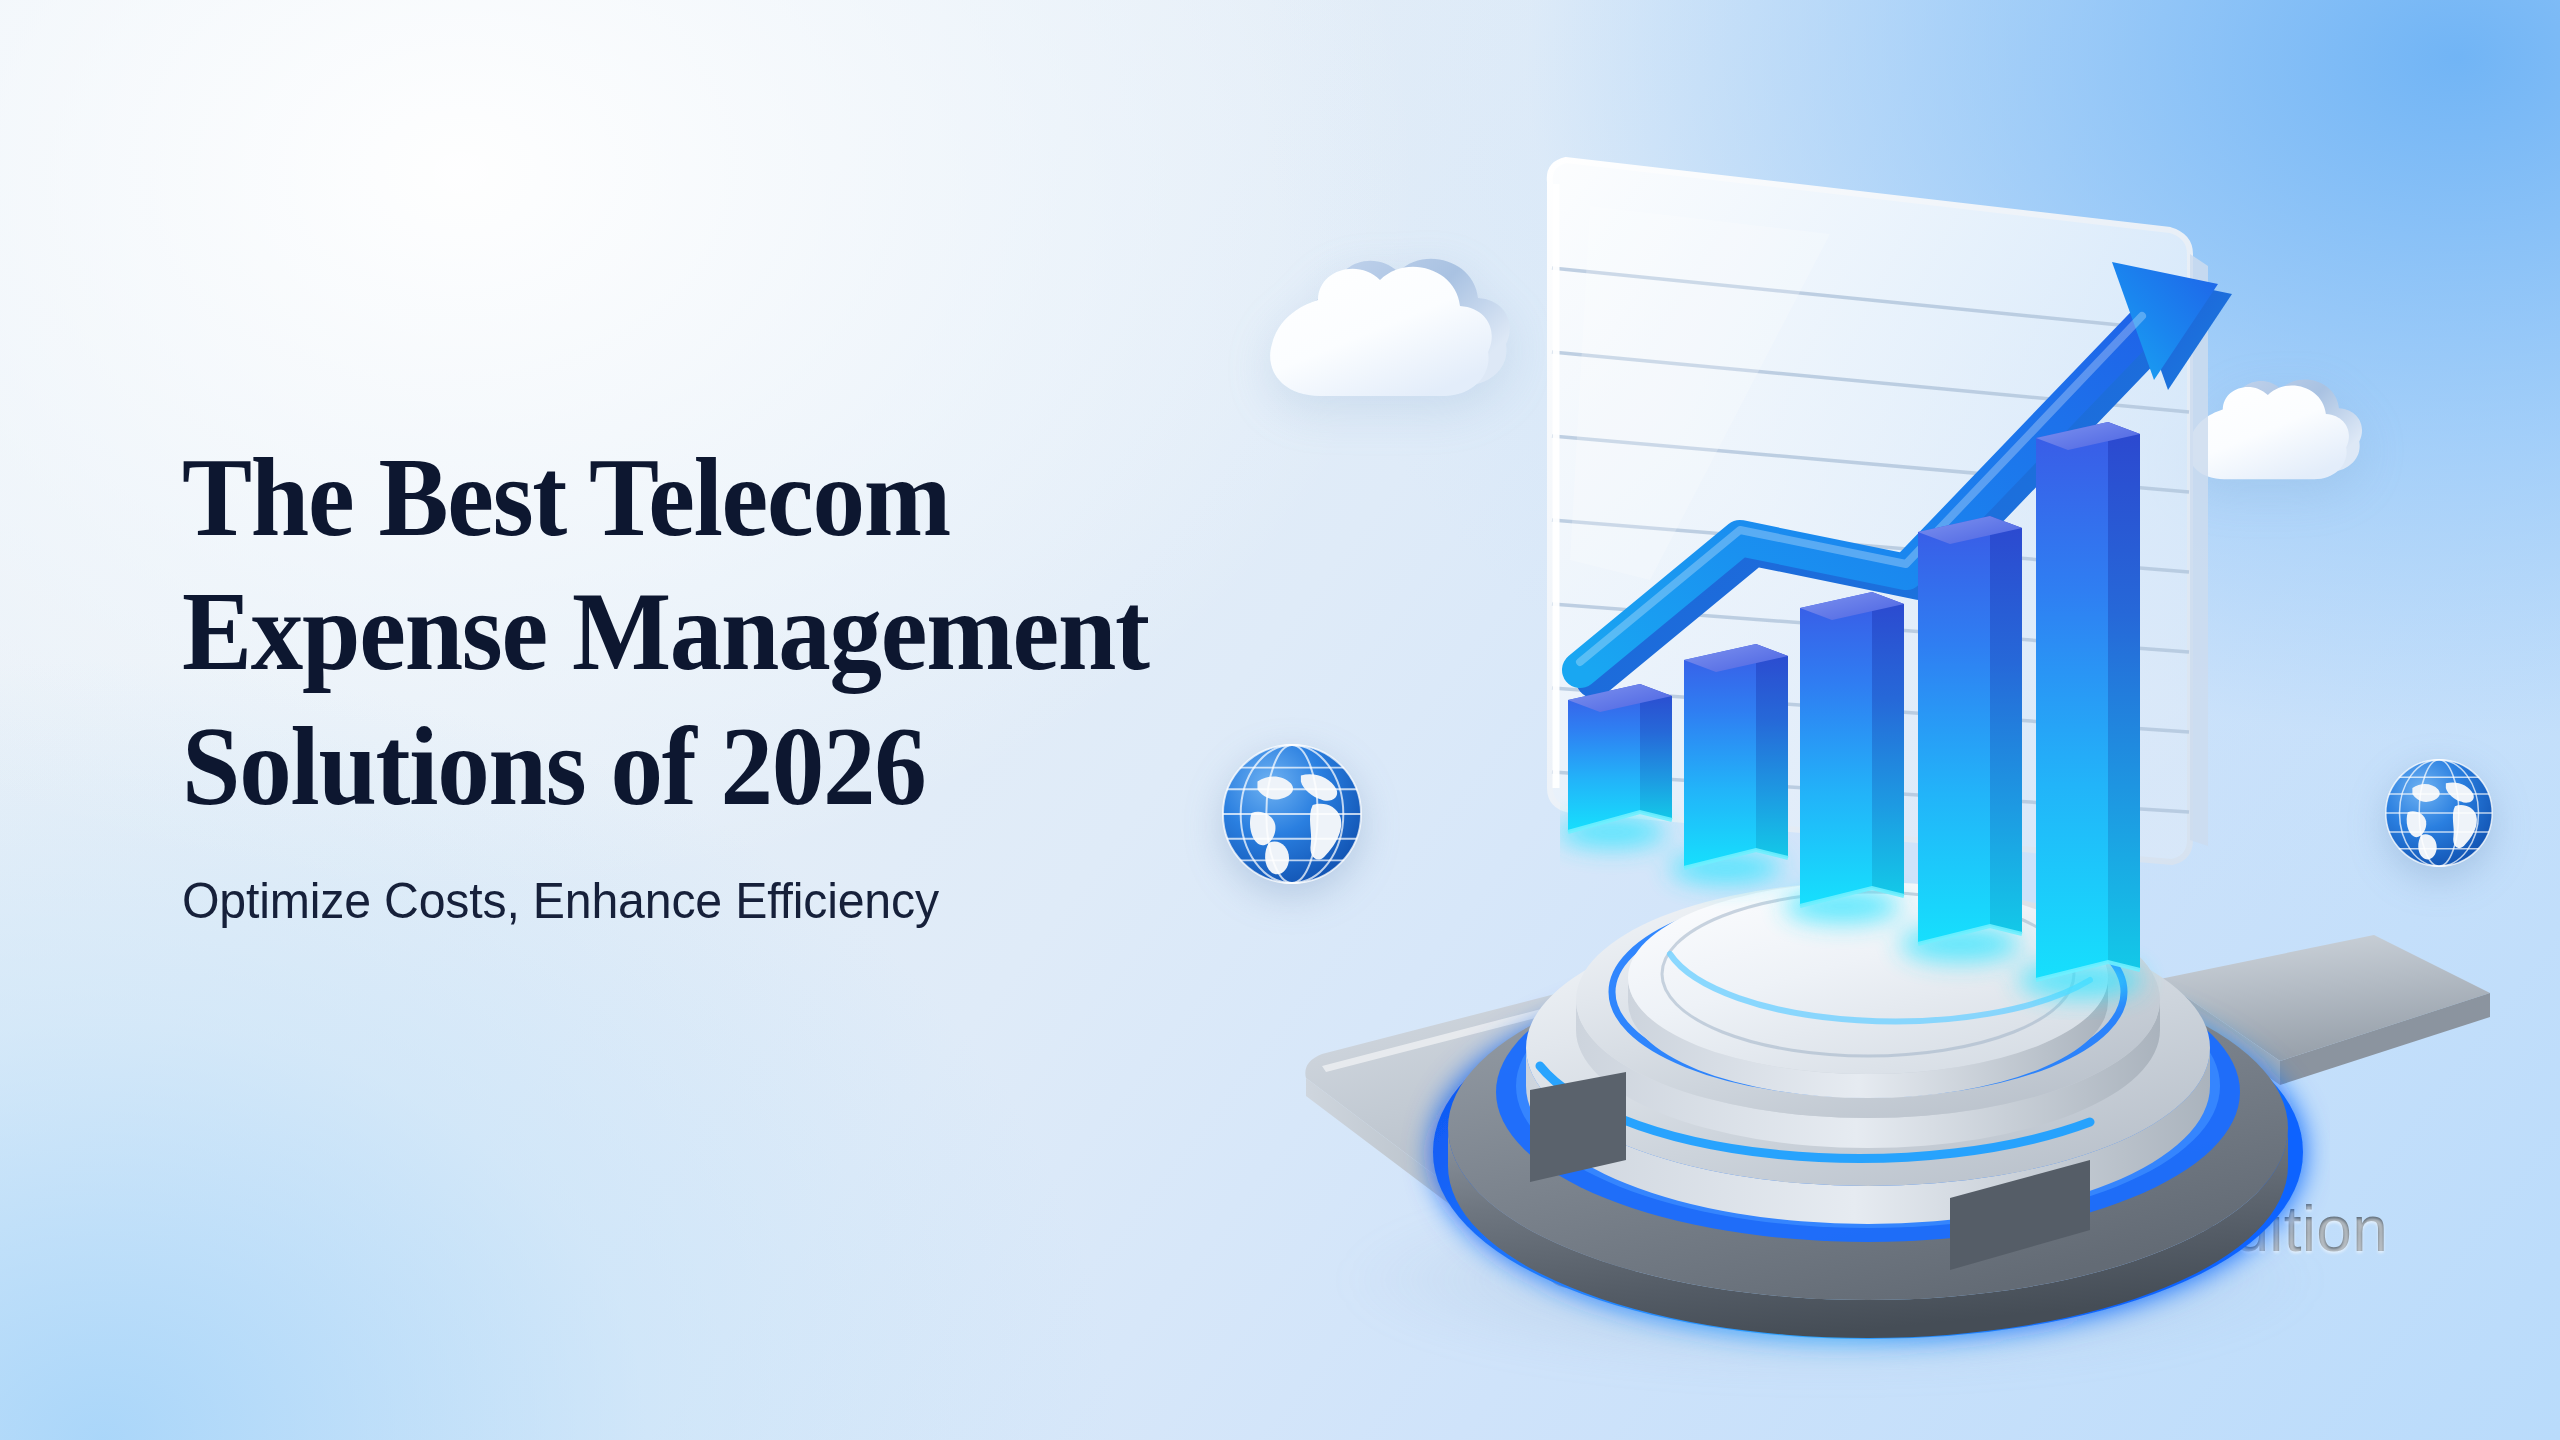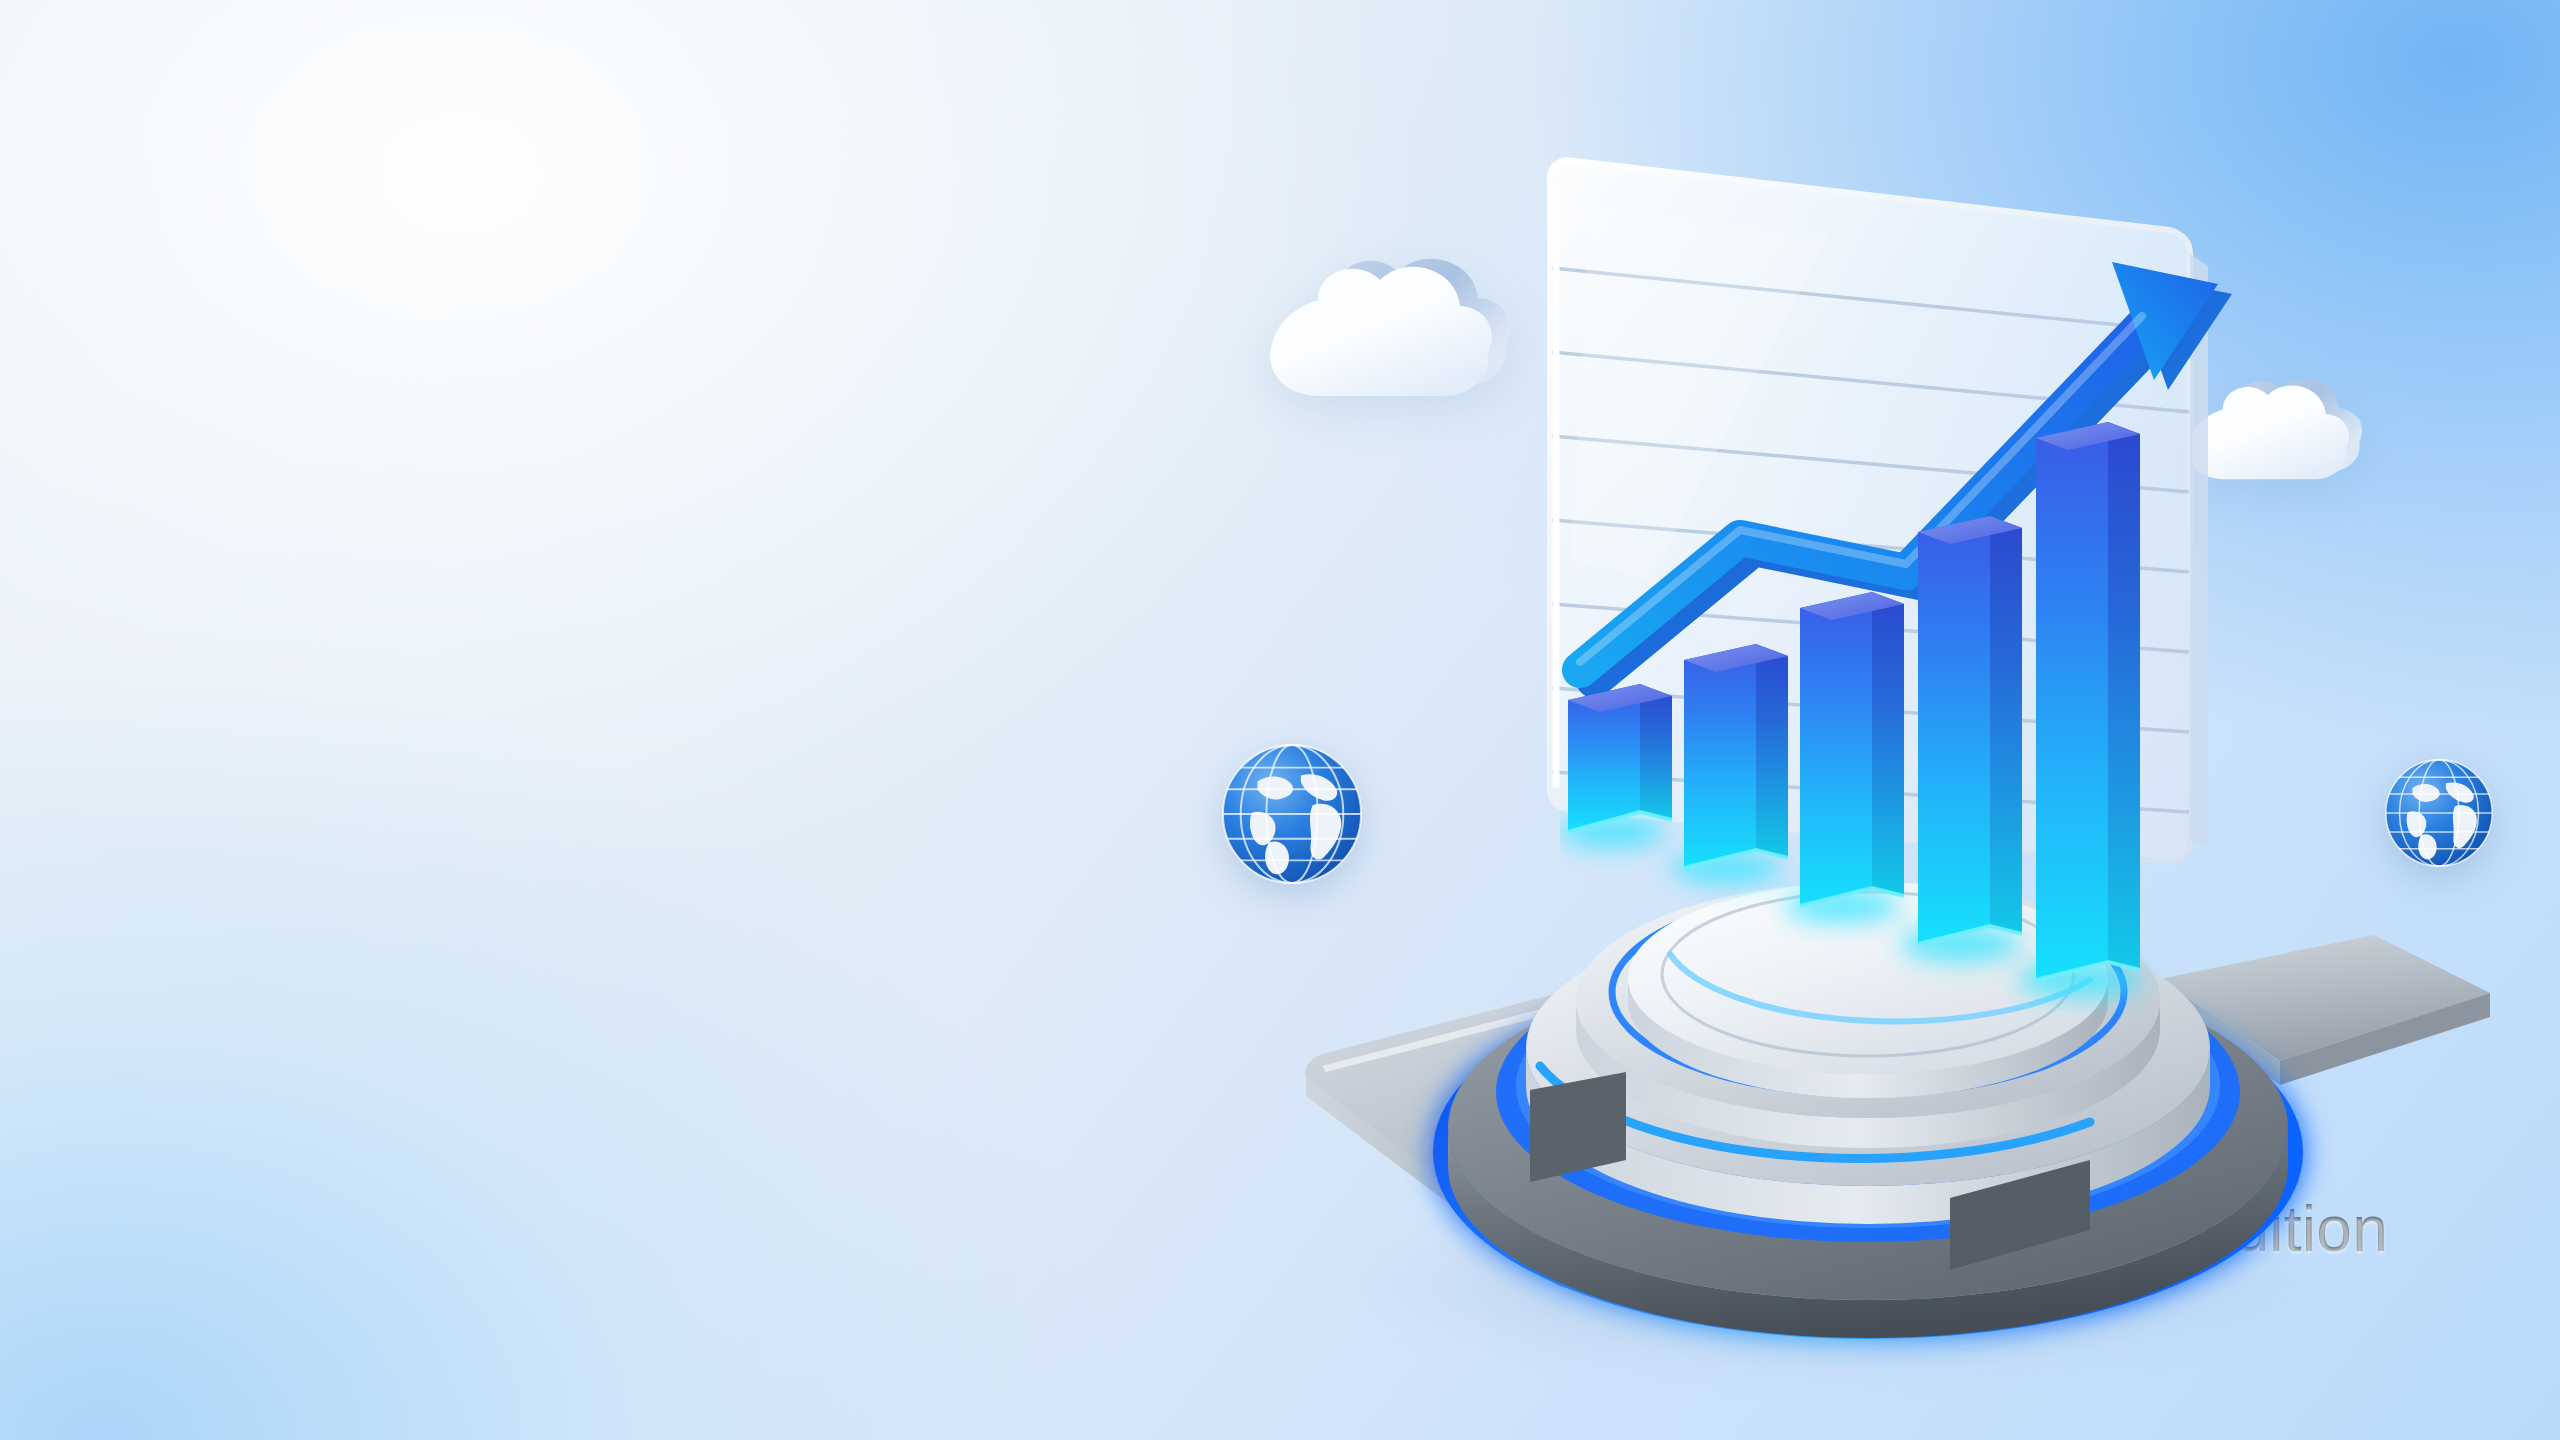--- a/index.html
+++ b/index.html
@@ -126,20 +126,26 @@
     width: 960px; height: 190px;
     background: radial-gradient(ellipse at 50% 50%, rgba(120,150,185,0.30) 0%, rgba(140,170,200,0.14) 45%, rgba(255,255,255,0) 72%);
     filter: blur(16px);
   }
 </style>
 </head>
 <body>
 
 <div id="stage">
 
+  <div class="text-block">
+    <h1 class="headline">The Best Telecom
+Expense Management
+Solutions of 2026</h1>
+    <p class="subhead">Optimize Costs, Enhance Efficiency</p>
+  </div>
 
   <div class="edition-tag">2026 Edition</div>
 
   <div class="illo">
 
     <div class="base-shadow"></div>
 
     <div class="cloud cloud-left">
       <svg viewBox="0 0 270 190" width="270" height="190">
         <defs>

